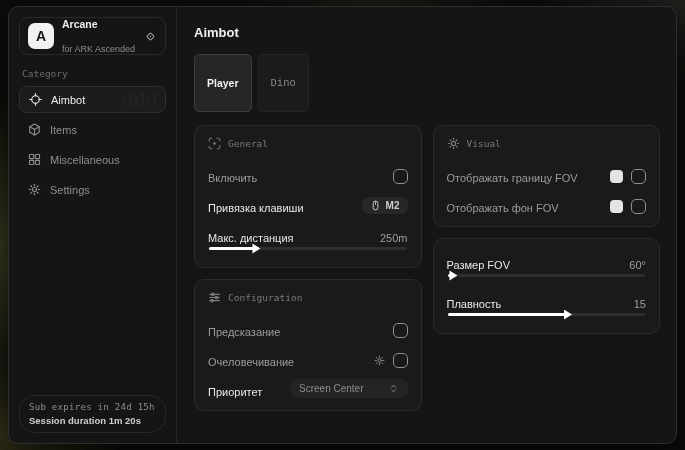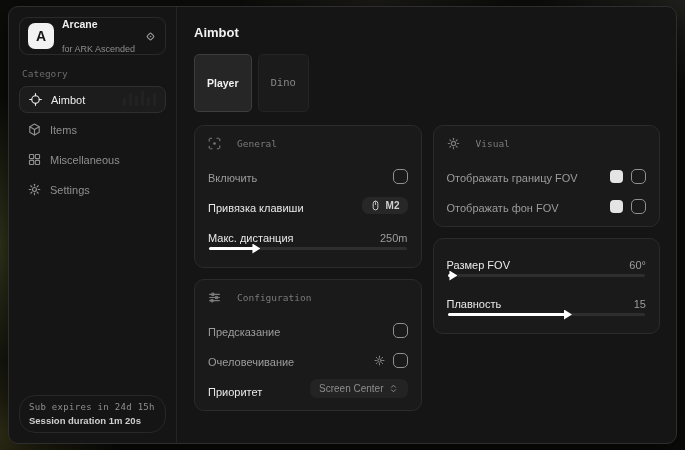--- a/index.html
+++ b/index.html
@@ -38,31 +38,31 @@
   
   .main { flex:1; padding:15px 16px 14px 17px; display:flex; flex-direction:column; }
   .page-title { font-size:13px; font-weight:700; color:#f1f1f1; margin:3px 0 14px; }
   .tabs { display:flex; gap:6px; margin-bottom:13px; }
   .tab { font-size:10.5px; padding:22px 12px; border-radius:5px; cursor:default; }
   .tab.active { background:#262626; border:1px solid #3d3d3d; color:#f0f0f0; font-weight:600; }
   .tab.inactive { background:#1b1b1b; border:1px solid #242424; color:#8a8a8a;font-family:Liberation Mono, monospace; }
   .cols { display:flex; gap:11px; align-items:flex-start; }
   .col { flex:1; display:flex; flex-direction:column; gap:11px; min-width:0; }
   .panel { background:#1a1a1a; border:1px solid #2b2b2b; border-radius:10px; padding:11px 13px 12px; }
-  .panel-header { display:flex; gap:16px; align-items:center; color:#7a7a7a; font-family:"DejaVu Sans Mono", monospace; font-size:9.5px; margin-bottom:13px; }
+  .panel-header { display:flex; gap:7px; align-items:center; color:#7a7a7a; font-family:"DejaVu Sans Mono", monospace; font-size:9.5px; margin-bottom:13px; }
   .row { display:flex; align-items:flex-end; justify-content:space-between; min-height:21px; margin-bottom:9px; }
   .row:last-child { margin-bottom:0; }
   .lbl-dim { color:#9c9c9c; font-size:11px; }
   .lbl-bright { color:#e9e9e9; font-size:11px; font-weight:500; }
   .val { color:#9d9d9d; font-size:11px; }
   .row-right { display:flex; align-items:center; gap:8px; }
   .checkbox { width:15px; height:15px; border:1.5px solid #909090; border-radius:5px; background:transparent; flex:0 0 15px; }
   .swatch { width:13px; height:13px; border-radius:4px; }
   .pill { display:flex; gap:5px; align-items:center; background:#272727; border-radius:7px; padding:3px 8px; color:#cfcfcf; font-size:10px; font-weight:600; }
-  .select { display:flex; gap:4px; align-items:center; background:#232323; border-radius:7px; padding:4px 9px; color:#8d8d8d; font-size:10px; }
+  .select { display:flex; gap:24px; align-items:center; background:#232323; border-radius:7px; padding:4px 9px; color:#8d8d8d; font-size:10px; }
   .slider { position:relative; height:3px; background:#2e2e2e; border-radius:3px; margin:3px 1px 5px; }
   .slider .fill { position:absolute; left:0; top:0; bottom:0; background:#fff; border-radius:3px; }
   .slider .knob { position:absolute; right:-6px; top:50%; transform:translateY(-50%); width:8px; height:10px; background:#fff; clip-path:polygon(0 0,100% 50%,0 100%); }
   .sp8 { height:7px; }
   .icon { display:inline-flex; }
   .icon svg { width:13px; height:13px; fill:none; stroke:currentColor; stroke-width:1.4; stroke-linecap:round; stroke-linejoin:round; }
   .icon.small svg { width:11px; height:11px; }
   .gear-inline { color:#8a8a8a; }
 </style>
 </head>

